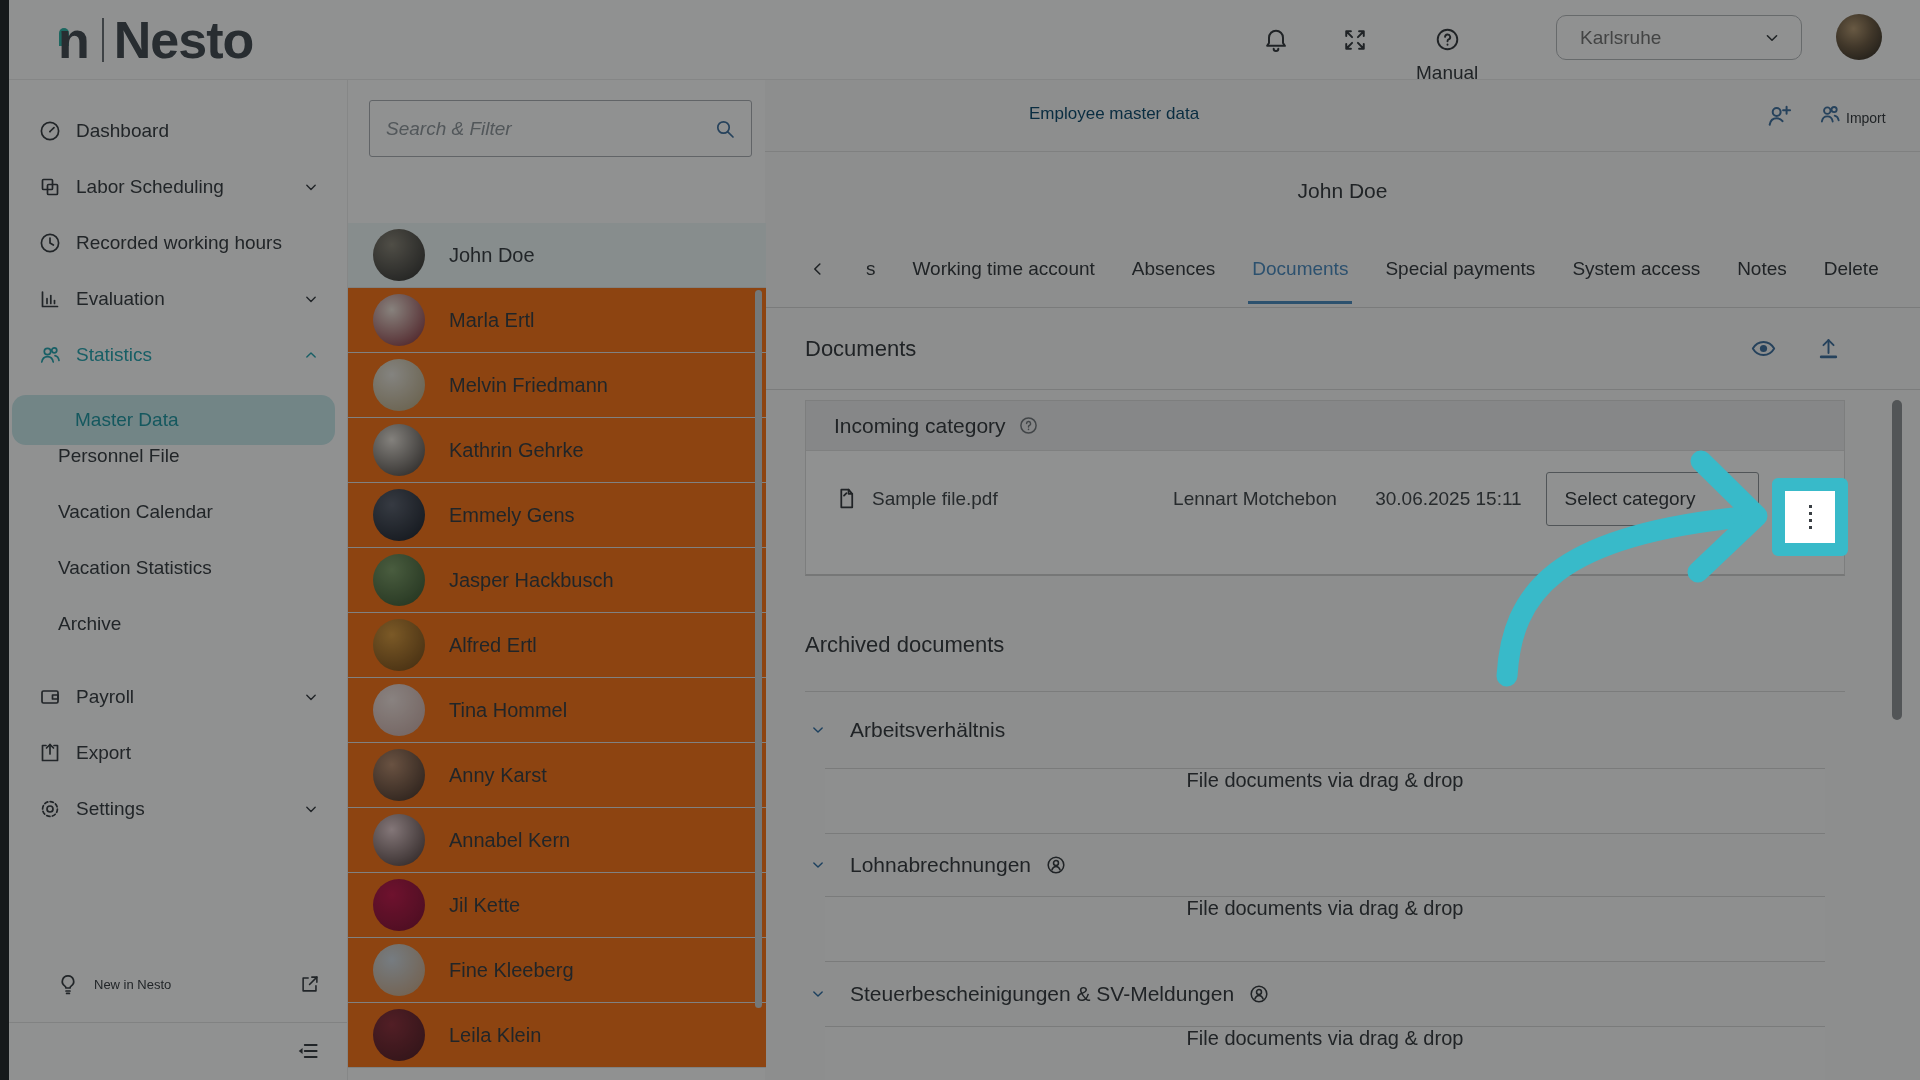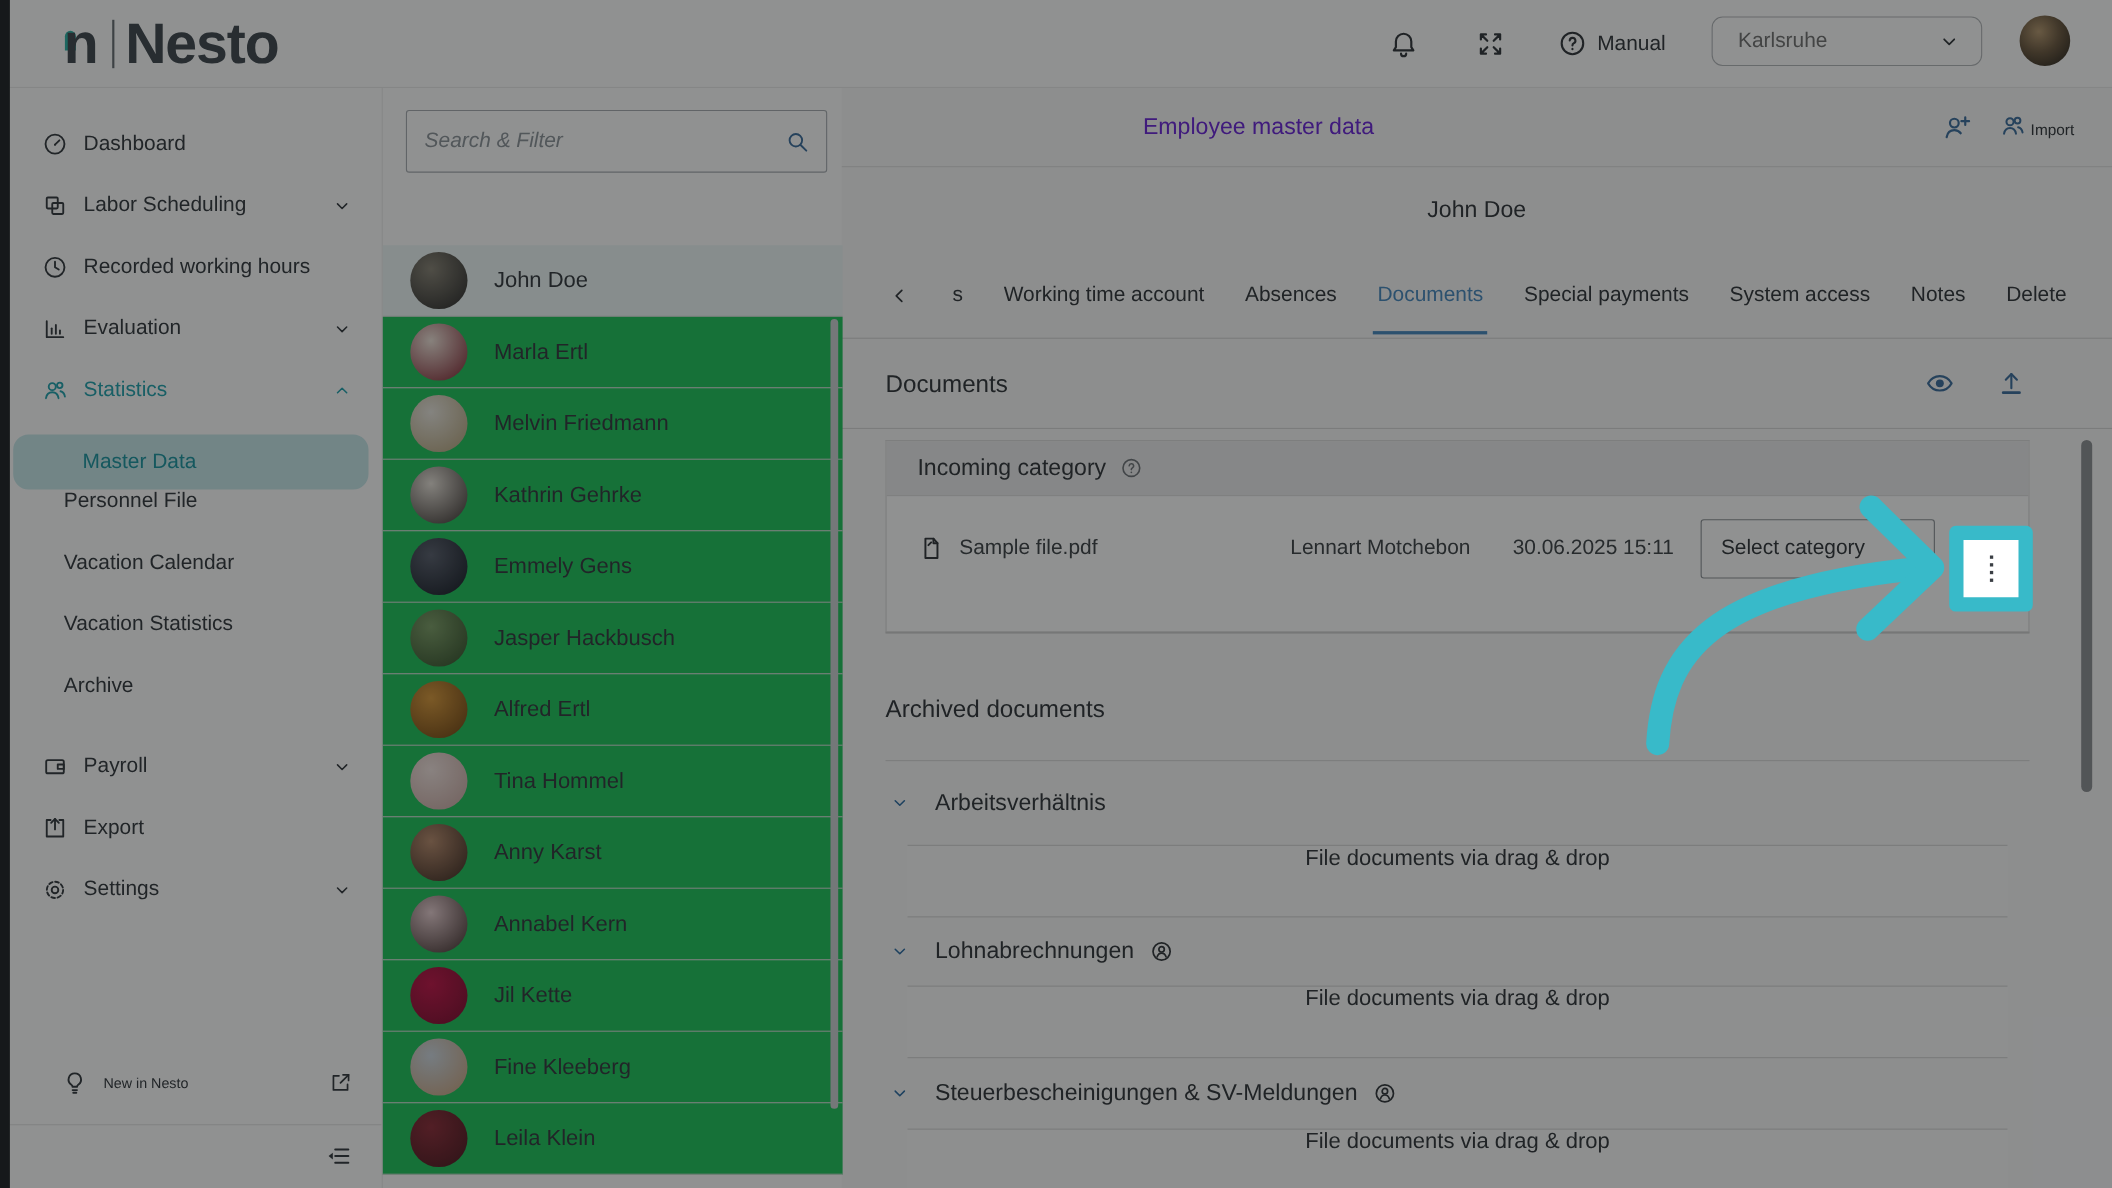--- a/index.html
+++ b/index.html
@@ -20,21 +20,21 @@
   .logo-n { position:relative; font-size:52px; font-weight:700; color:#424a51; line-height:56px; }
   .logo-accent { position:absolute; left:1px; top:16px; width:10px; height:18px;
                  background:#2fb3a6; border-radius:5px 5px 0 0; }
   .logo-n .glyph { position:relative; }
   .logo-bar { width:2px; height:44px; background:#6a7076; margin:0 10px 0 12px; }
   .logo-name { font-size:52px; font-weight:700; color:#424a51; letter-spacing:-1px; line-height:56px; }
 
   .hdr-ic { position:absolute; top:26px; width:28px; height:28px; color:#33383c; cursor:pointer; }
   .hdr-bell { left:1262px; } .hdr-expand { left:1341px; }
   .hdr-manual { position:absolute; left:1416px; top:26px; display:flex; gap:9px; align-items:center;
-                color:#33383c; cursor:pointer; }
+                color:#33383c; cursor:pointer;flex-direction:column; }
   .hdr-manual .lbl { font-size:19px; }
   .loc-select { position:absolute; left:1556px; top:15px; width:246px; height:45px;
                 border:1px solid #b5b8bb; border-radius:10px; background:#fff;
                 display:flex; align-items:center; padding:0 18px 0 23px; cursor:pointer; }
   .loc-select .lbl { font-size:19px; color:#737373; flex:1; }
   .loc-select .chev { width:22px; height:22px; color:#33383c; }
   .hdr-avatar { position:absolute; left:1836px; top:14px; width:46px; height:46px; border-radius:50%;
                 background:radial-gradient(circle at 38% 32%, #b79a72 0%, #6e5b43 45%, #23201c 100%);
                 cursor:pointer; }
 
@@ -63,32 +63,32 @@
             border-left:1px solid #ededed; z-index:2; }
   .searchbox { position:absolute; left:21px; top:20px; width:383px; height:57px;
                border:1px solid #a9aeb3; border-radius:3px; background:#fff;
                display:flex; align-items:center; padding:0 14px 0 16px; }
   .searchbox input { border:0; outline:0; flex:1; font-size:19px; font-style:italic;
                      font-family:"Liberation Sans",sans-serif; color:#40464b; background:transparent; }
   .searchbox input::placeholder { color:#8f969c; opacity:1; }
   .searchbox .sic { width:24px; height:24px; color:#3e6f9e; cursor:pointer; }
   .elist { position:absolute; left:0; top:143px; width:418px; }
   .erow { height:65px; display:flex; align-items:center; padding-left:25px;
-          border-bottom:1px solid #e2e2e2; cursor:pointer; background:#22c55e; }
+          border-bottom:1px solid #e2e2e2; cursor:pointer; background:#f97316; }
   .erow.sel { background:#eef7f7; }
   .erow .eav { width:52px; height:52px; border-radius:50%; margin-right:24px; flex:0 0 52px;
                background:#cfcfcf; }
   .erow .enm { font-size:20px; color:#363b40; }
   .escroll { position:absolute; right:3px; top:210px; width:7px; height:718px; border-radius:4px;
              background:#cdd1d4; }
 
   
   .main { position:absolute; left:765px; top:80px; width:1155px; height:1000px; background:#fafafa; }
   .titlebar { position:relative; height:72px; border-bottom:1px solid #e0e0e0; }
-  .titlebar .title { position:absolute; left:274px; top:24px; font-size:21px; color:#6d28d9; }
+  .titlebar .title { position:absolute; left:264px; top:24px; font-size:17px; color:#0c4a6e; }
   .tb-ic { position:absolute; top:22px; color:#3e6f9e; cursor:pointer; }
   .tb-addperson { left:1000px; width:28px; height:28px; }
   .tb-import { left:1052px; display:flex; align-items:flex-end; gap:3px; }
   .tb-import .nic { width:26px; height:26px; }
   .tb-import .lbl { font-size:14px; color:#33383c; padding-bottom:2px; }
   .namebar { height:78px; display:flex; align-items:center; justify-content:center; }
   .namebar .nm { font-size:21px; color:#33383c; }
   .tabs { height:78px; display:flex; align-items:center; padding:0 20px 0 42px; gap:37px;
           border-bottom:1px solid #d8d8d8; position:relative; }
   .tab { font-size:19px; color:#33383c; cursor:pointer; position:relative; white-space:nowrap; }

